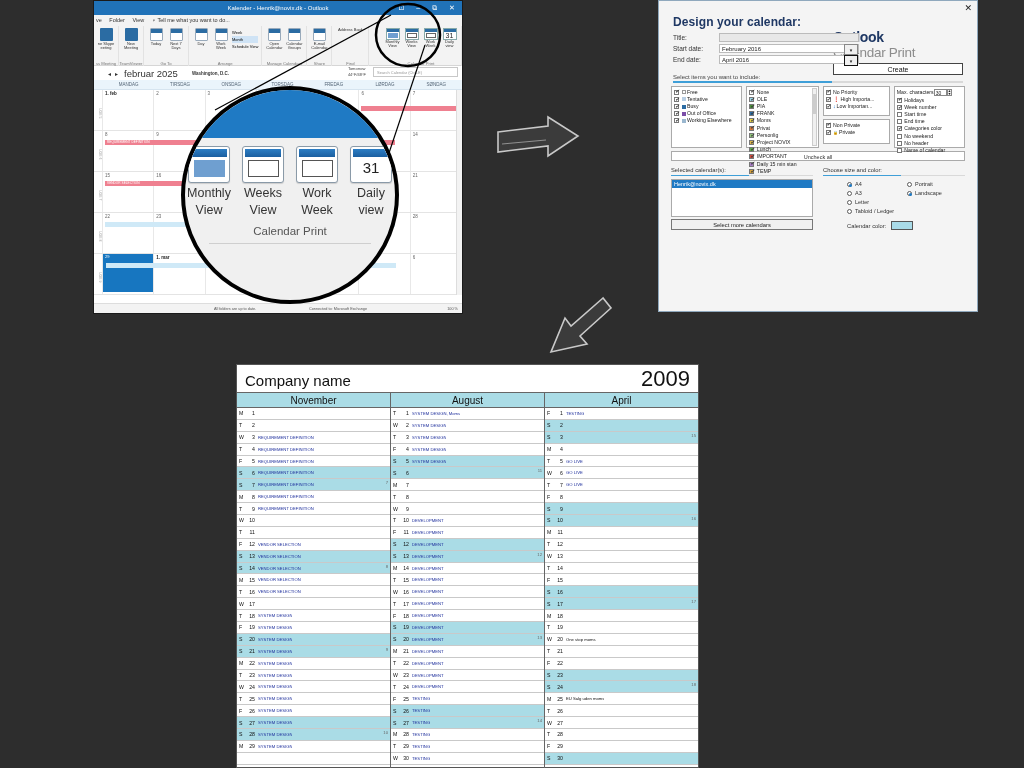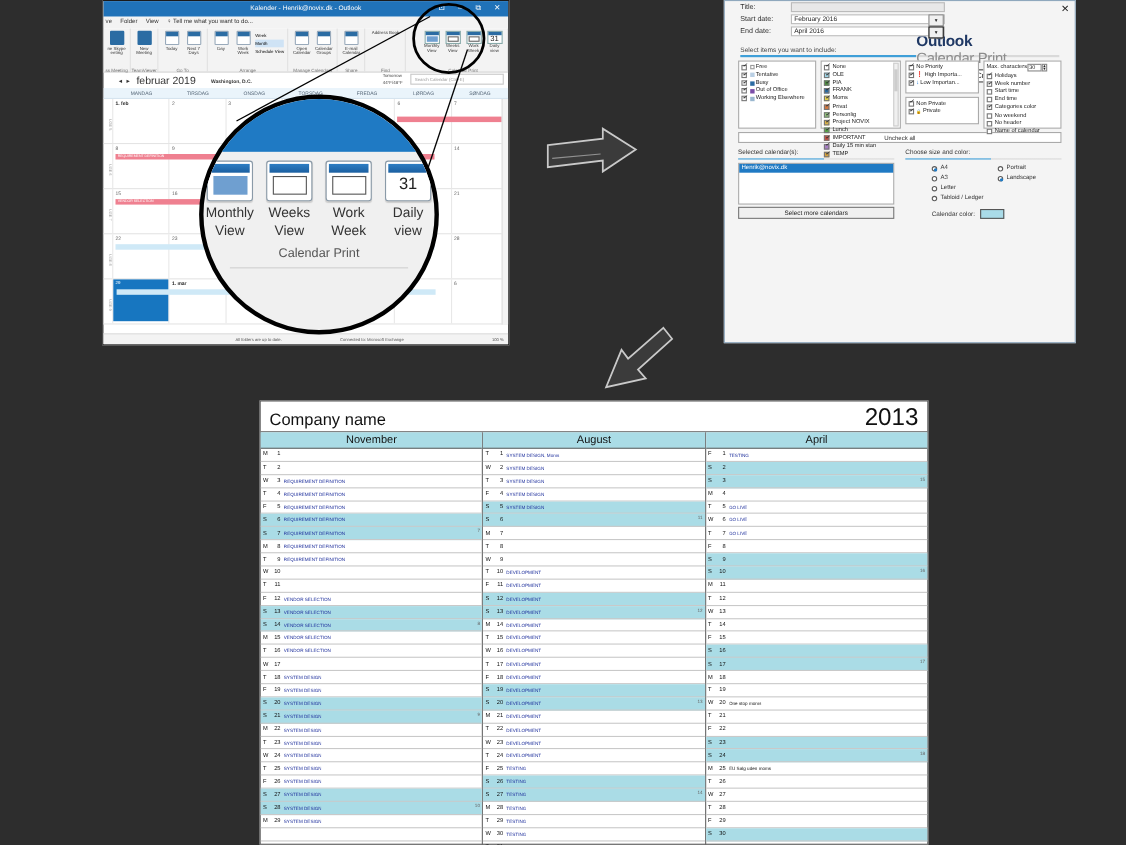--- a/index.html
+++ b/index.html
@@ -170,21 +170,21 @@
   .swatch { width:22px; height:9px; background:#a9dbe8; border:1px solid #555; margin-left:5px;}
   .maxchars { display:flex; align-items:center; font-size:5.2px; color:#222; margin-bottom:1px;}
   .maxchars .spin { width:13px; height:7px; border:1px solid #888; background:#fff; font-size:5px; text-align:left; padding-left:1px;}
   .maxchars .arrowbox { width:5px; height:7px; border:1px solid #888; background:#efefef; font-size:3.5px; text-align:center; line-height:3.5px;}
 
   
   .arrow { position:absolute; color:#c6c6c6; }
 
   
   #printout {
-    position:absolute; left:236px; top:364px; width:608px; height:404px;
+    position:absolute; left:236px; top:364px; width:463px; height:404px;
     background:#fff; border:1px solid #555;
   }
   .pr-head { display:flex; align-items:baseline; padding:3px 8px 2px 8px; }
   .pr-company { font-size:15px; color:#111; }
   .pr-year { margin-left:auto; font-size:22px; color:#111; line-height:22px;}
   .pr-months { display:flex; border-top:1px solid #666; }
   .pr-mcol { flex:1; border-right:1px solid #666; }
   .pr-mcol:last-child { border-right:none; }
   .pr-mname { background:#aadce6; text-align:center; font-size:10px; color:#111;
               border-bottom:1px solid #666; line-height:15px; height:15px;}
@@ -333,21 +333,21 @@
           <div class="cp-txt">view</div>
         </div>
       </div>
       <div class="glabel">Calendar Print</div>
     </div>
   </div>
 
   <div class="ol-navbar">
     <span style="font-size:6px;margin-right:4px;">◂</span>
     <span style="font-size:6px;margin-right:6px;">▸</span>
-    <span class="month">februar 2019</span>
+    <span class="month">februar 2025</span>
     <span class="wash">Washington, D.C.</span>
     <span class="tomorrow">
       <span>Tomorrow</span><br>
       <span>44°F/48°F</span>
     </span>
     <span class="srch">Search Calendar (Ctrl+E)</span>
   </div>
 
   <div class="ol-dayhdr">
     <div style="flex:0 0 9px;"></div>
@@ -542,20 +542,21 @@
         <div class="mag-lbl">view</div>
       </div>
     </div>
     <div class="mag-group">Calendar Print</div>
     <div class="mag-divider"></div>
   </div>
 </div>
 
 <div id="dialog">
   <div class="dlg-close">✕</div>
+  <div class="dlg-title">Design your calendar:</div>
 
   <div class="brand">
     <div class="b1">Outlook</div>
     <div class="b2">Calendar Print</div>
     <div class="createbtn">Create</div>
   </div>
 
   <div class="frow">
     <span class="lbl">Title:</span>
     <span class="fld"></span>
@@ -789,21 +790,21 @@
   <path d="M8,20 L58,14 L58,5 L88,24 L58,44 L58,34 L8,40 Z" fill="#3b3b3b" stroke="#c9c9c9" stroke-width="1.6"></path>
   <path d="M12,32 L56,28" stroke="#c9c9c9" stroke-width="1" opacity=".6"></path>
 </svg>
 <svg class="arrow" style="left:543px;top:290px;width:72px;height:78px;">
   <path d="M60,8 L28,36 L22,28 L8,62 L44,54 L37,46 L68,18 Z" fill="#3b3b3b" stroke="#c9c9c9" stroke-width="1.6"></path>
 </svg>
 
 <div id="printout">
   <div class="pr-head">
     <div class="pr-company">Company name</div>
-    <div class="pr-year">2013</div>
+    <div class="pr-year">2009</div>
   </div>
   <div class="pr-months">
     <div class="pr-mcol">
       <div class="pr-mname">November</div>
       <div class="days-host">
           <div class="pr-day">
             <span class="dow">M</span>
             <span class="dnum">1</span>
             <span class="ev"></span>
           </div>

